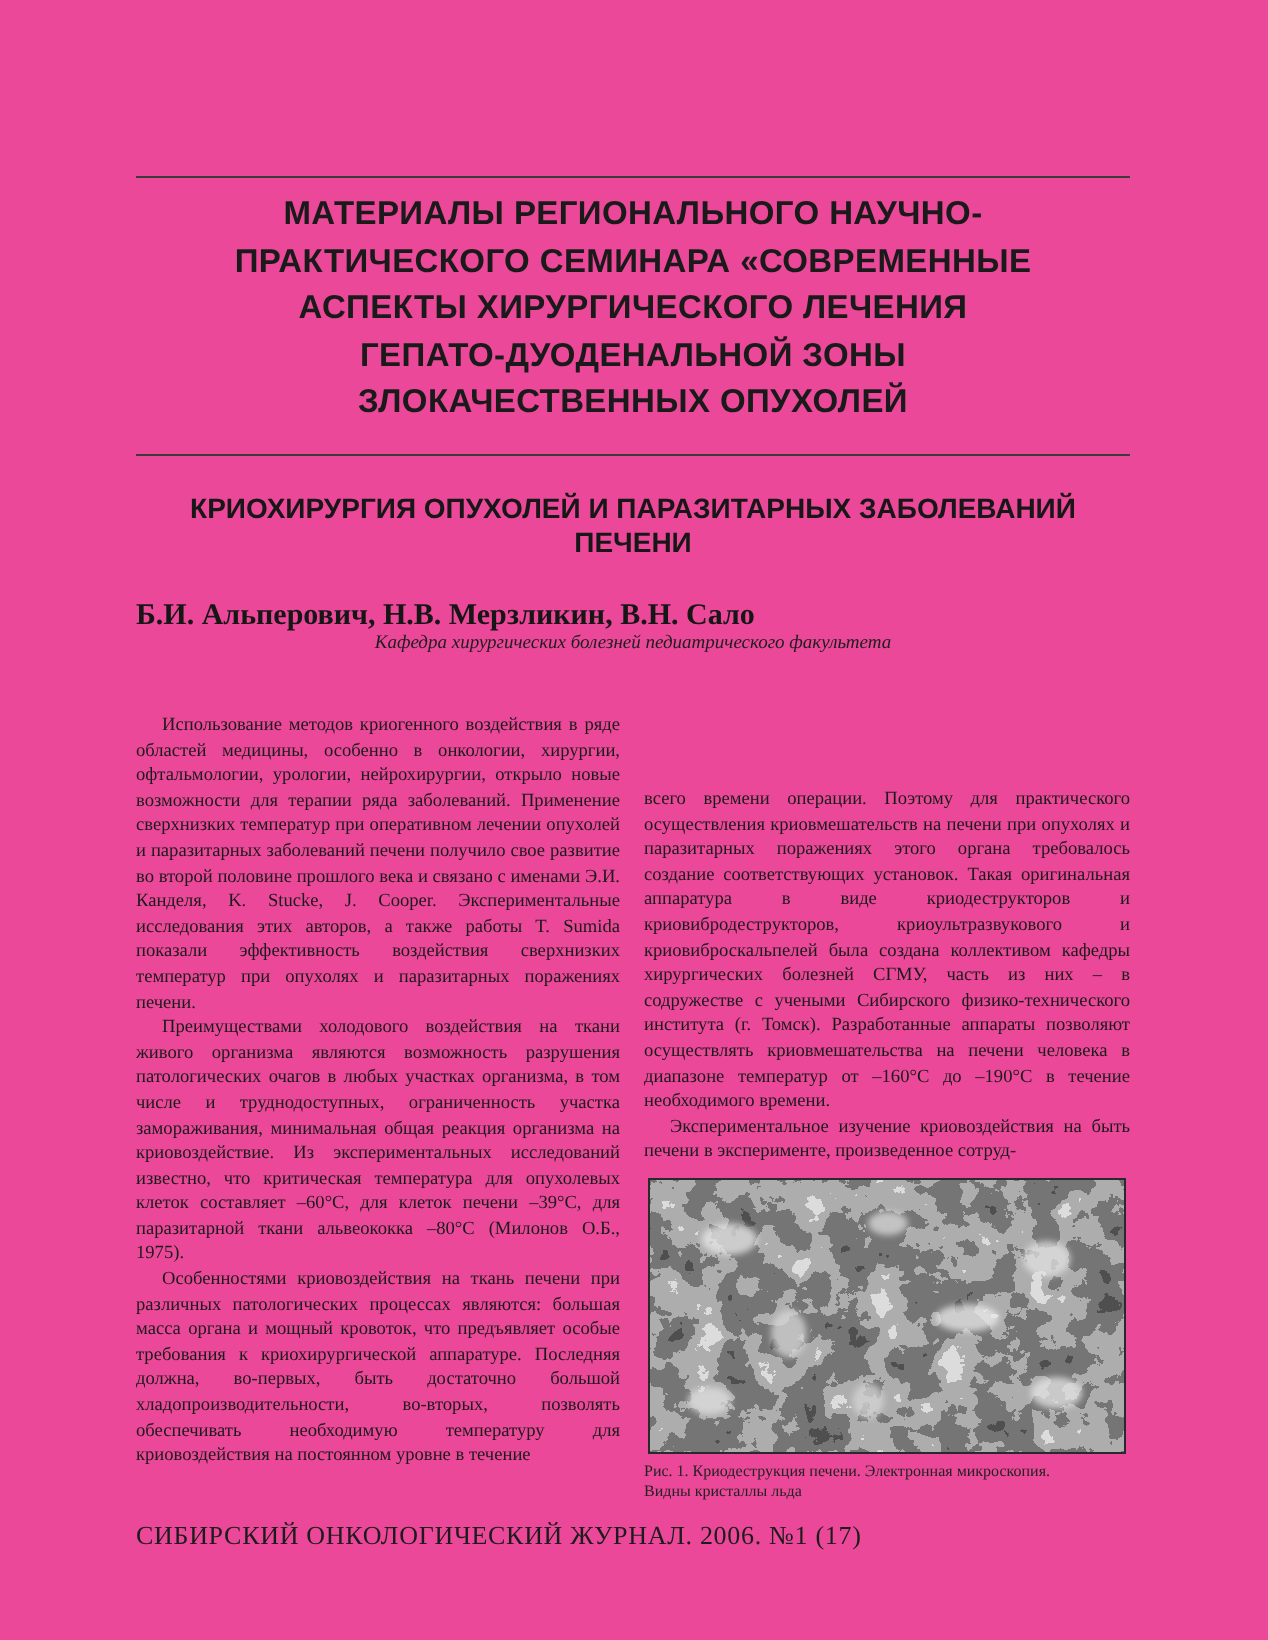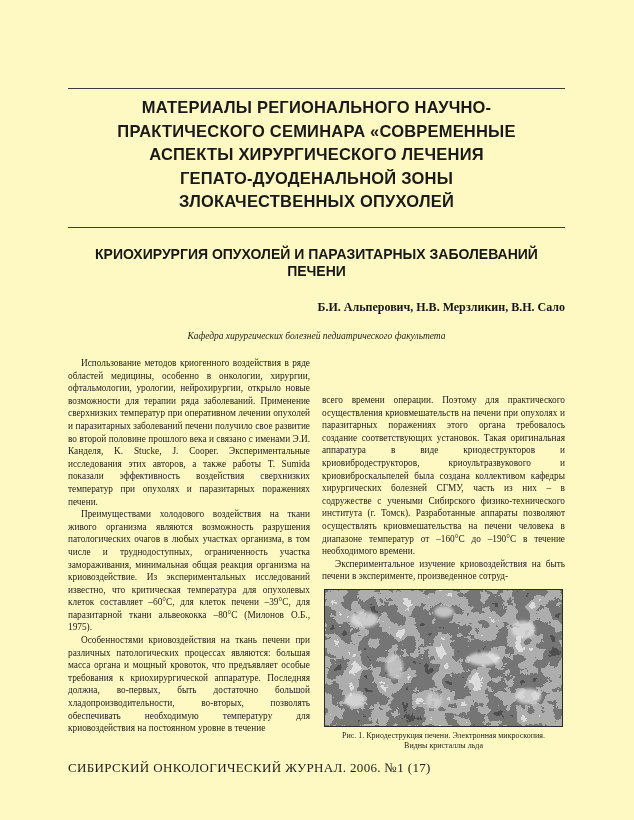--- a/index.html
+++ b/index.html
@@ -3,21 +3,21 @@
 <meta charset="utf-8">
 <style>
   * { box-sizing: border-box; }
   html, body { margin: 0; padding: 0; }
   body { background: #f2f2f2; }
   .page {
     position: relative;
     width: 634px;
     height: 820px;
     margin: 0 auto;
-    background: #fef9c3;
+    background: #ec4899;
     font-family: "Liberation Serif", serif;
     color: #141414;
     overflow: hidden;
   }
   .rule {
     position: absolute;
     left: 68px;
     width: 497px;
     border-top: 1.2px solid #3c3c3c;
     height: 0;
@@ -47,29 +47,29 @@
     font-weight: bold;
     font-size: 14px;
     line-height: 17px;
     color: #171717;
   }
   .authors {
     position: absolute;
     left: 68px;
     top: 300px;
     width: 497px;
-    text-align: right;
+    text-align: left;
     font-weight: bold;
-    font-size: 12px;
+    font-size: 15px;
     color: #161616;
   }
   .affiliation {
     position: absolute;
     left: 68px;
-    top: 330px;
+    top: 316px;
     width: 497px;
     text-align: center;
     font-style: italic;
     font-size: 9.5px;
     line-height: 12.5px;
     color: #1d1d1d;
   }
   .col {
     position: absolute;
     top: 357px;
@@ -87,21 +87,21 @@
   .micrograph {
     display: block;
     width: 239px;
     height: 138px;
     margin: 0 auto;
     background: #3f3f3f;
     border: 1px solid #2a2a2a;
   }
   .caption {
     margin-top: 4px;
-    text-align: center;
+    text-align: left;
     font-size: 8px;
     line-height: 10.5px;
     text-indent: 0 !important;
     color: #222;
   }
   .footer {
     position: absolute;
     left: 68px;
     top: 760px;
     font-size: 13px;

